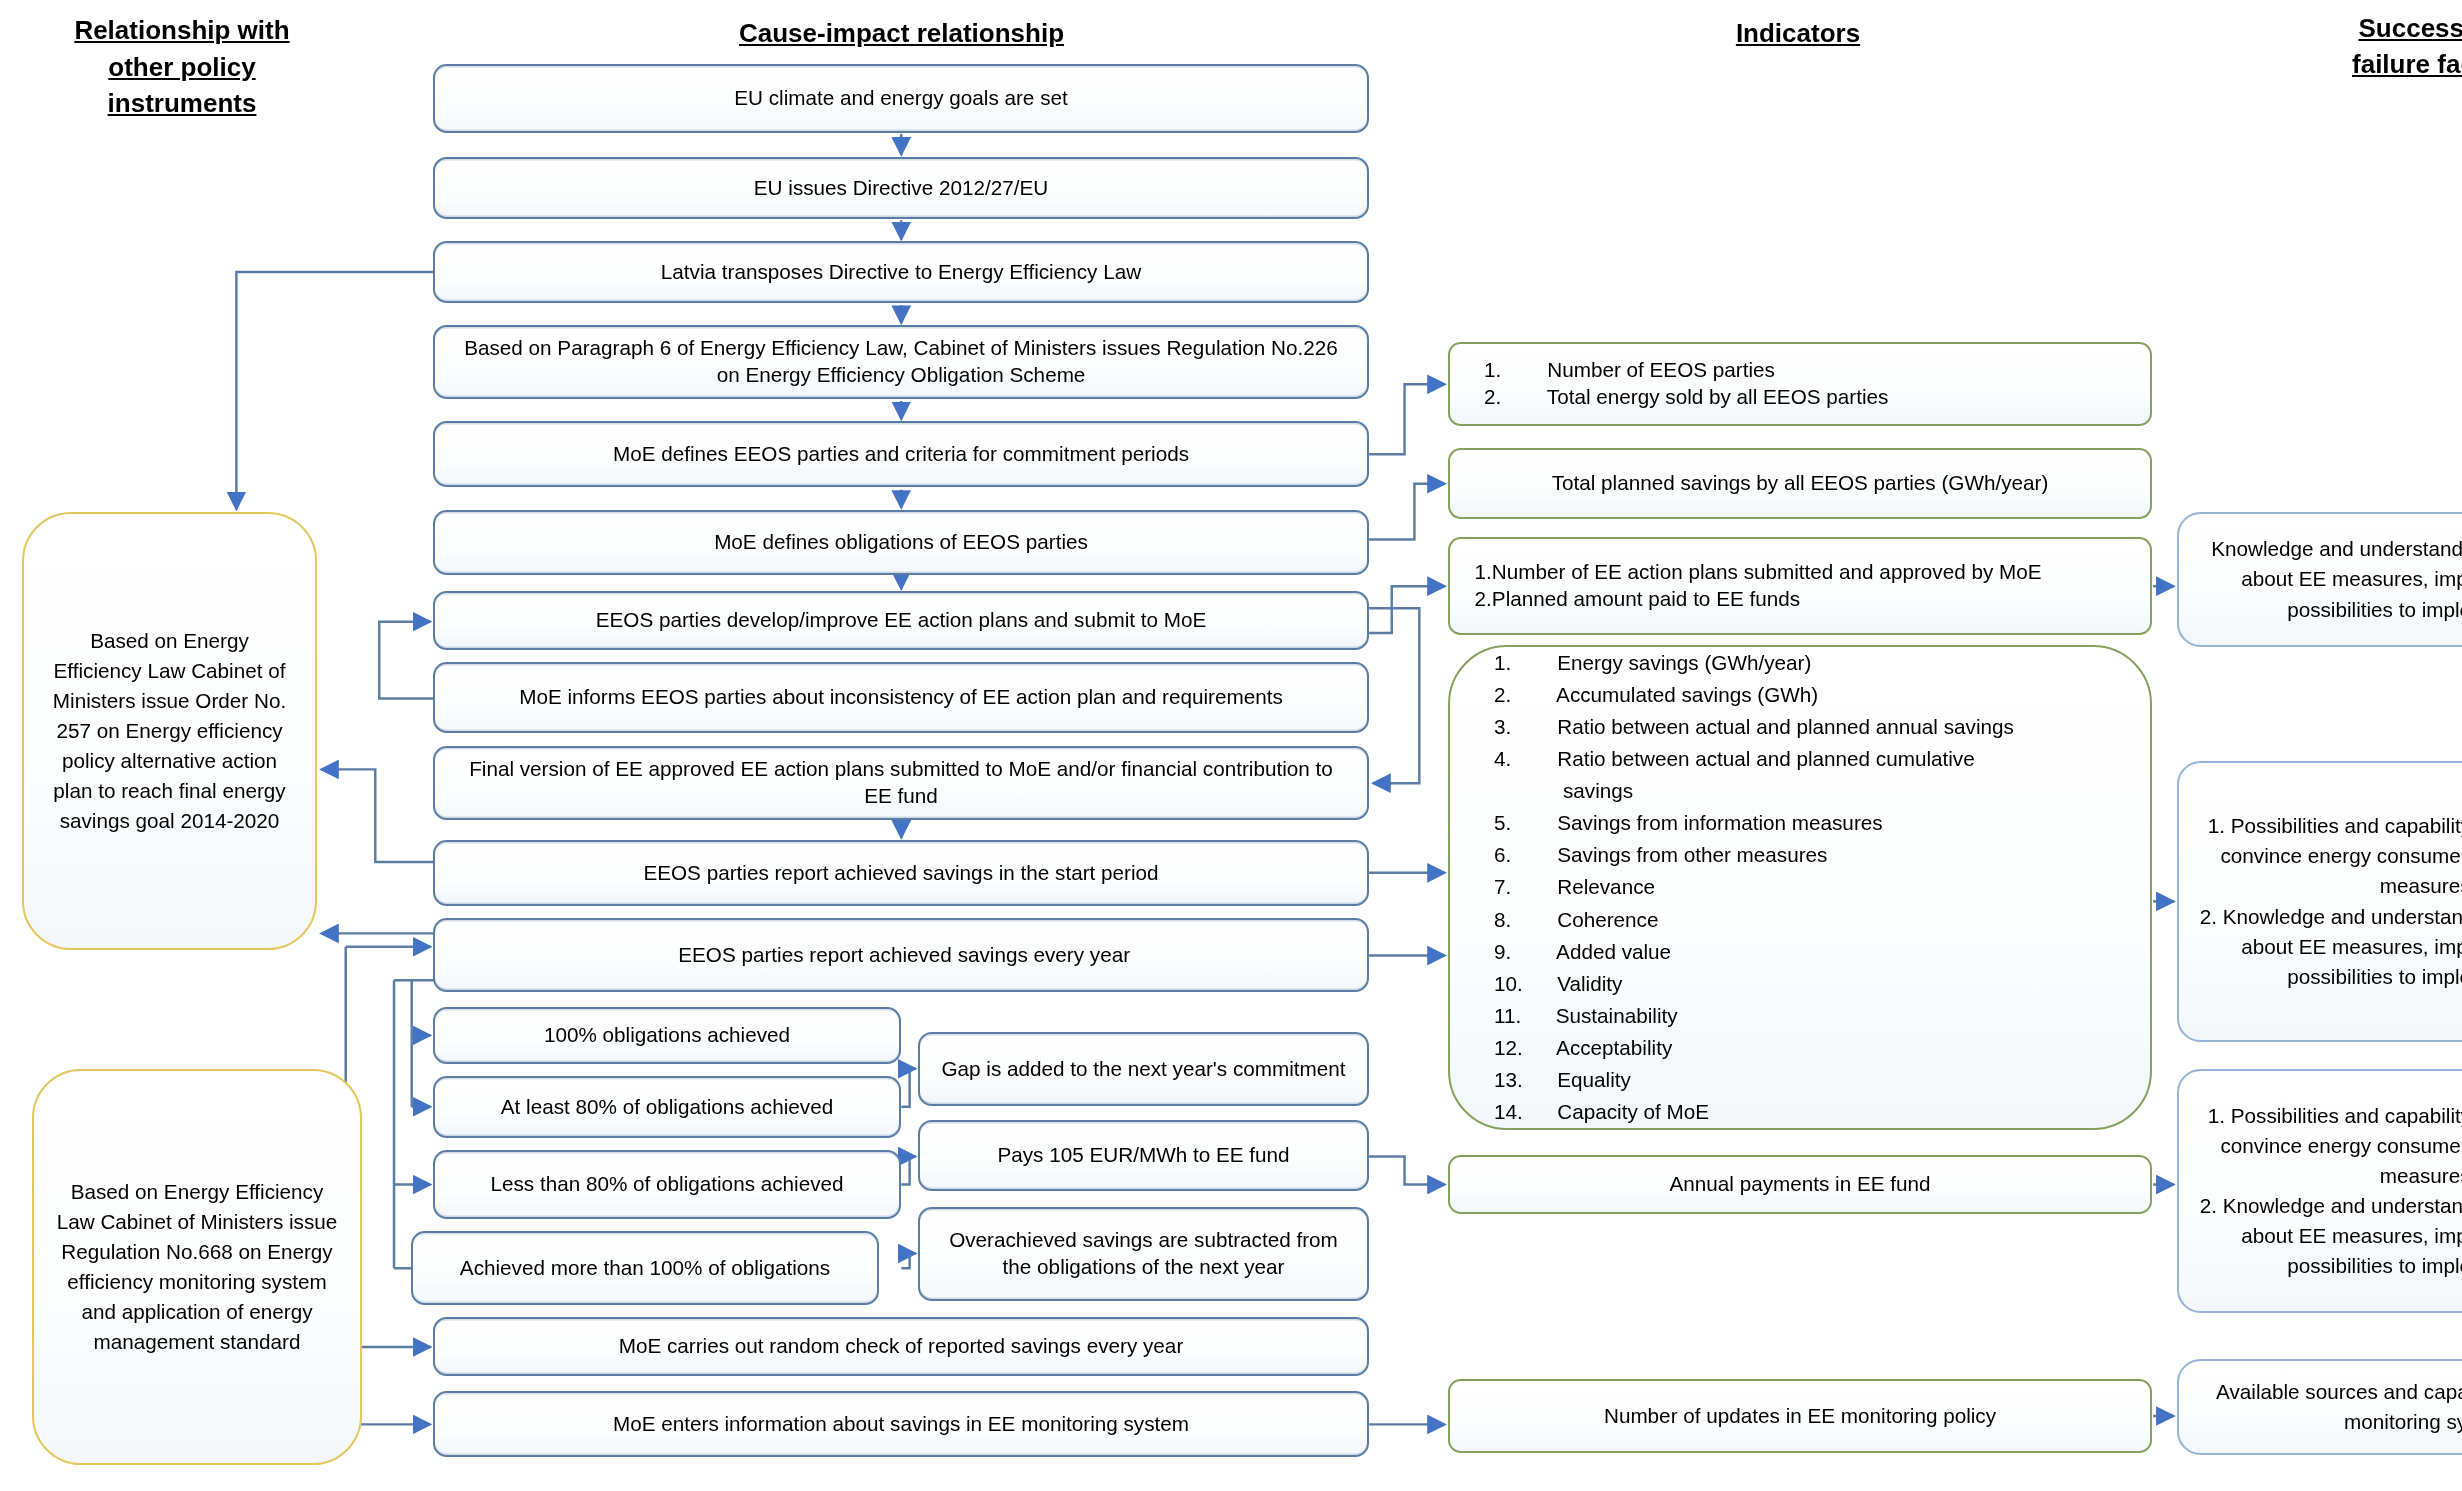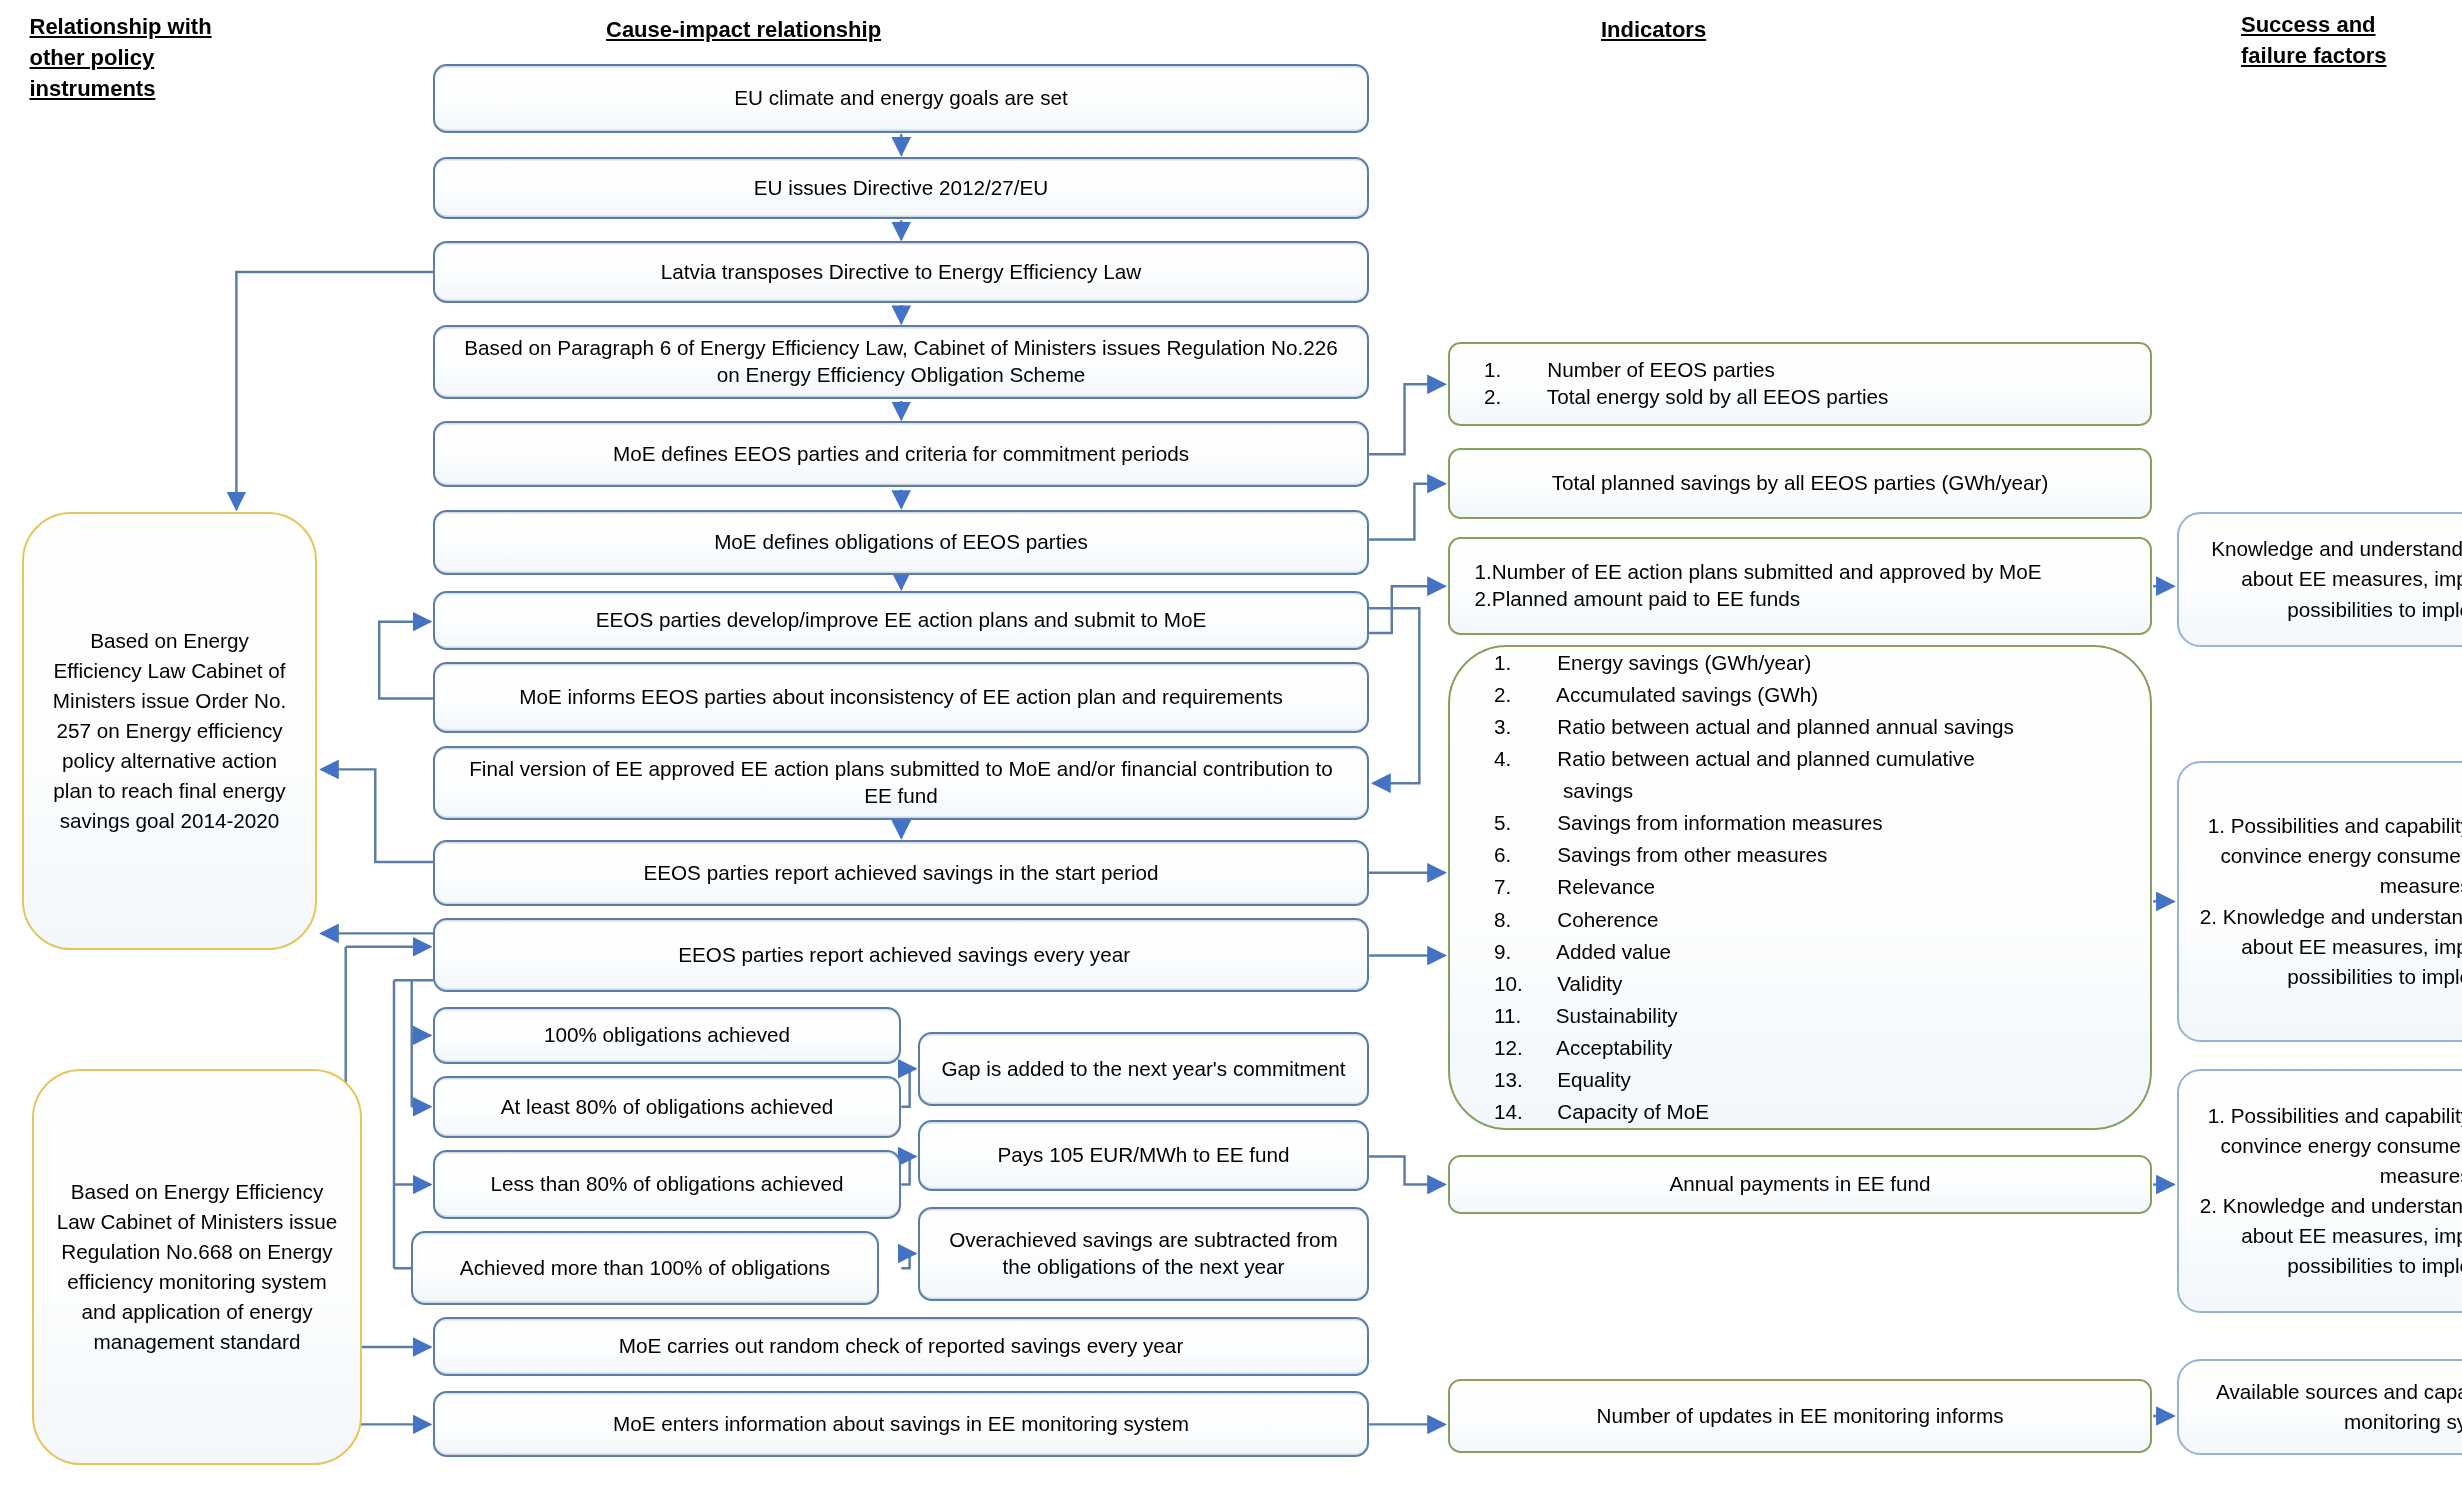--- a/index.html
+++ b/index.html
@@ -2,22 +2,22 @@
 <html style="font-size:7.9px"><head>
 <meta charset="utf-8">
 <style>
   html,body{margin:0;padding:0;background:#ffffff;}
   .canvas{
     position:relative;width:2718px;height:1492px;background:#ffffff;
     font-family:"Liberation Sans", sans-serif;color:#000;
   }
   svg.wires{position:absolute;left:0;top:0;z-index:1;}
   .colhead{
-    position:absolute;z-index:3;font-weight:bold;font-size:22px;line-height:1.4;
-    text-decoration:underline;text-align:left;white-space:pre-line;
+    position:absolute;z-index:3;font-weight:bold;font-size:26px;line-height:1.4;
+    text-decoration:underline;text-align:center;white-space:pre-line;
   }
   .box{
     position:absolute;z-index:2;box-sizing:border-box;
     display:flex;align-items:center;justify-content:center;
     text-align:center;font-size:20.7px;line-height:1.3;
     background:linear-gradient(180deg,#ffffff 0%,#fbfdfe 60%,#f3f7fb 100%);
     border:2px solid #5b7da5;border-radius:13.8px;padding:4.9px 17.7px;
     box-shadow:inset 0 1.5px 0 rgba(91,125,165,.25), inset 0 -1.5px 0 rgba(91,125,165,.25);
   }
   .box.green{border-color:#86a05e;border-radius:12.8px;box-shadow:none;}
@@ -135,21 +135,21 @@
 6.        Savings from other measures
 7.        Relevance
 8.        Coherence
 9.        Added value
 10.      Validity
 11.      Sustainability
 12.      Acceptability
 13.      Equality
 14.      Capacity of MoE</div>
   <div class="box green" style="left:1448px;top:1155px;width:704px;height:59px;">Annual payments in EE fund</div>
-  <div class="box green" style="left:1448px;top:1379px;width:704px;height:74px;">Number of updates in EE monitoring informs</div>
+  <div class="box green" style="left:1448px;top:1379px;width:704px;height:74px;">Number of updates in EE monitoring policy</div>
 
   <div class="box softblue airy" style="left:2177px;top:512px;width:502px;height:135px;">Knowledge and understanding of EEOS parties about EE measures, implementation and possibilities to implement them</div>
   <div class="box softblue airy preline" style="left:2177px;top:761px;width:502px;height:281px;">1. Possibilities and capability of EEOS parties to convince energy consumers to implement EE measures.
 2. Knowledge and understanding of EEOS parties about EE measures, implementation and possibilities to implement them</div>
   <div class="box softblue airy preline" style="left:2177px;top:1069px;width:502px;height:244px;">1. Possibilities and capability of EEOS parties to convince energy consumers to implement EE measures.
 2. Knowledge and understanding of EEOS parties about EE measures, implementation and possibilities to implement them</div>
   <div class="box softblue airy" style="left:2177px;top:1359px;width:502px;height:96px;">Available sources and capacity to maintain EE monitoring system</div>
 
 </div>
 

